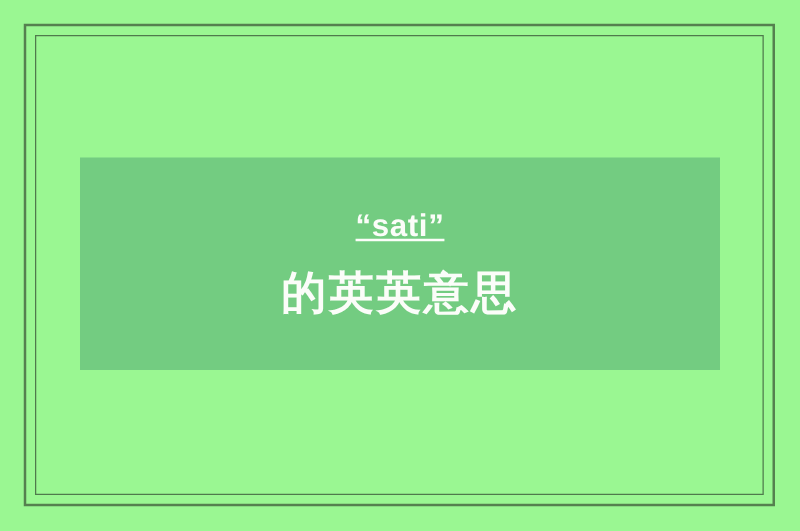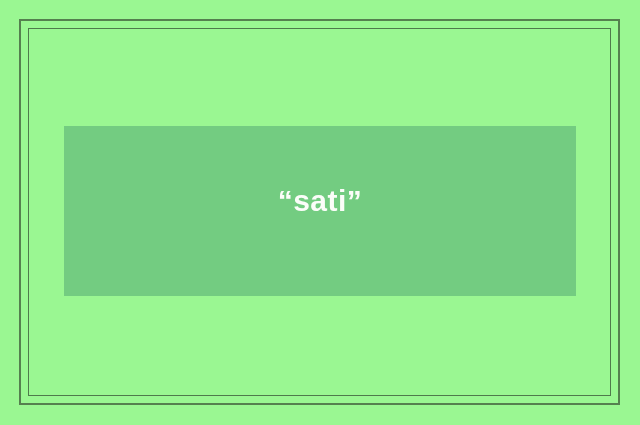--- a/index.html
+++ b/index.html
@@ -62,34 +62,36 @@
   .title-line {
     color: #fbfdf9;
     text-align: center;
     font-weight: bold;
     line-height: 1.08;
     letter-spacing: 0.5px;
     white-space: nowrap;
   }
 
   .title-line-latin {
-    font-size: 30px;
+    font-size: 25px;
     margin-bottom: 20px;
+    text-decoration: underline;
   }
 
   .title-line-cjk {
     font-size: 36px;
     letter-spacing: 2px;
   }
 </style>
 </head>
 <body>
 
 <div id="canvas">
 
   <div class="frame-outer"></div>
   <div class="frame-inner"></div>
 
   <div class="title-panel">
     <div class="title-line title-line-latin">“sati”</div>
+    <div class="title-line title-line-cjk">的英英意思</div>
   </div>
 
 </div>
 
 </body></html>

